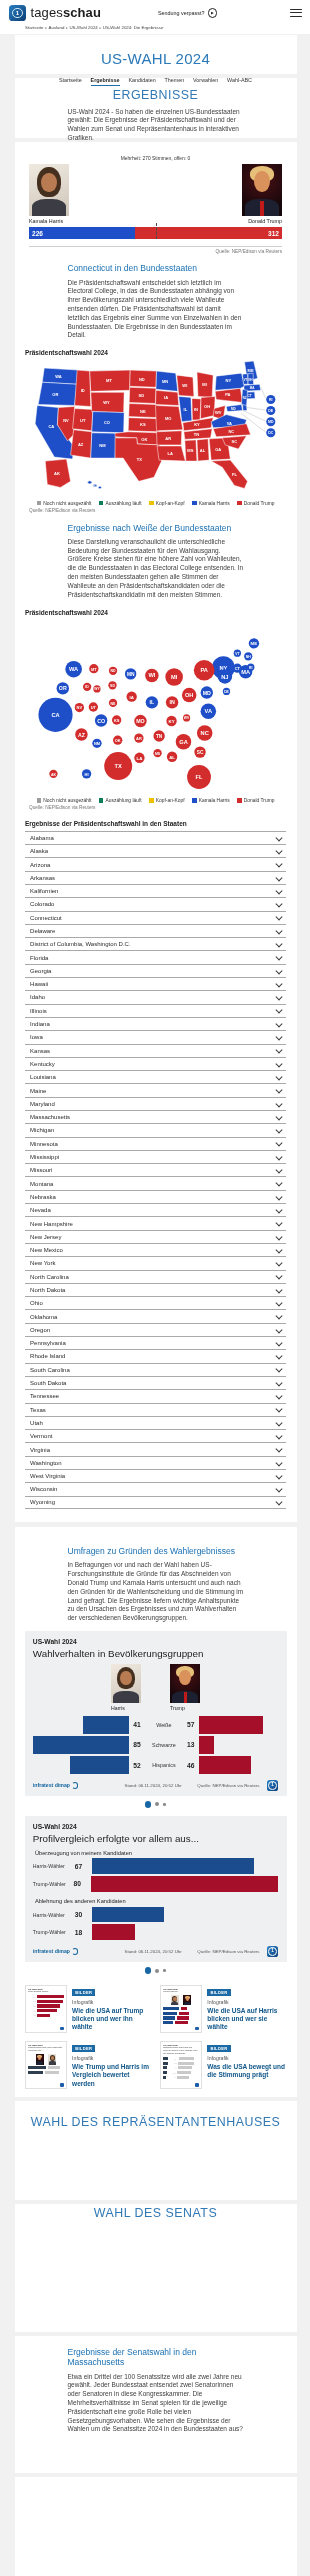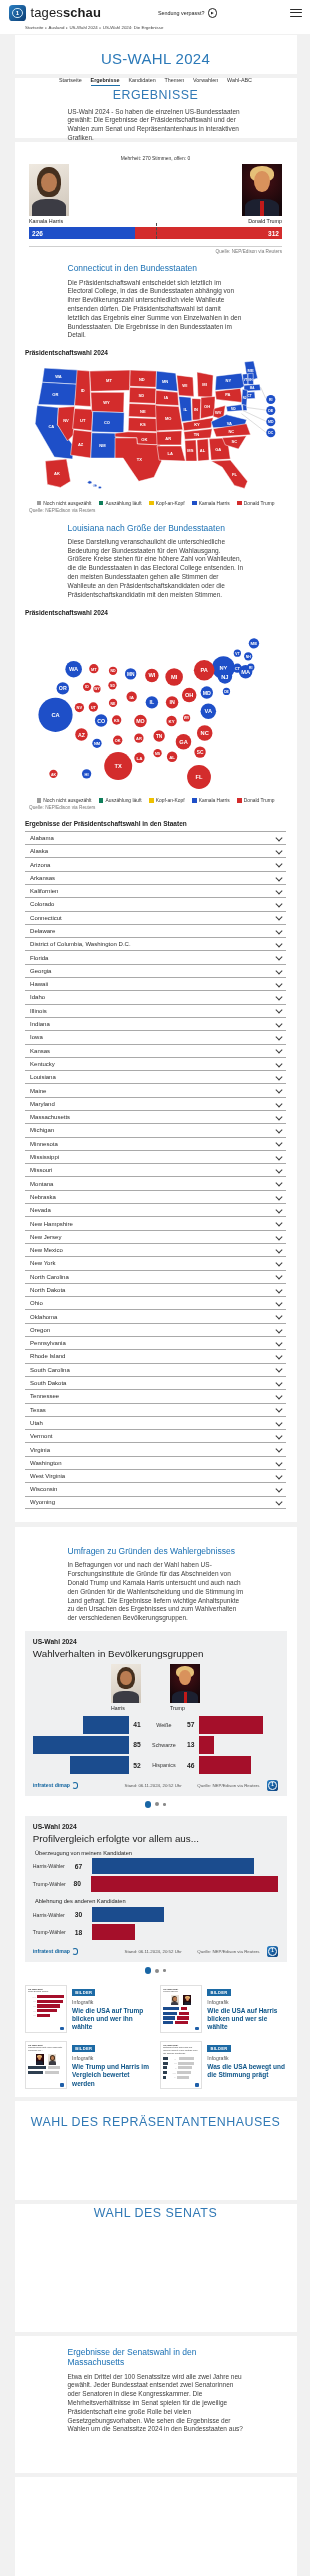--- a/index.html
+++ b/index.html
@@ -346,21 +346,21 @@
           <i style="background: rgb(30, 79, 200);"></i>
           <span>Kamala Harris</span>
         </span>
         <span class="legend-item">
           <i style="background: rgb(211, 44, 44);"></i>
           <span>Donald Trump</span>
         </span>
       </div>
     <div class="source">Quelle: NEP/Edison via Reuters</div>
 
-    <h3 class="sub-head">Louisiana nach Größe der Bundesstaaten</h3>
+    <h3 class="sub-head">Ergebnisse nach Weiße der Bundesstaaten</h3>
     <p class="text-col">Diese Darstellung veranschaulicht die unterschiedliche Bedeutung der Bundesstaaten für den Wahlausgang. Größere Kreise stehen für eine höhere Zahl von Wahlleuten, die die Bundesstaaten in das Electoral College entsenden. In den meisten Bundesstaaten gehen alle Stimmen der Wahlleute an den Präsidentschaftskandidaten oder die Präsidentschaftskandidatin mit den meisten Stimmen.</p>
 
     <div class="chart-label">Präsidentschaftswahl 2024</div>
     <div class="map-wrap">
       <svg id="bubble-svg" width="259" height="172" viewBox="0 0 500 332">
           <circle cx="440" cy="45" r="10" fill="#1e4fc8"></circle>
           <text x="440" y="49" text-anchor="middle" fill="#fff" font-size="8.5" font-weight="bold">ME</text>
           <circle cx="408" cy="64" r="7" fill="#1e4fc8"></circle>
           <text x="408" y="66.8" text-anchor="middle" fill="#fff" font-size="6.5" font-weight="bold">VT</text>
           <circle cx="429" cy="70" r="8" fill="#1e4fc8"></circle>

